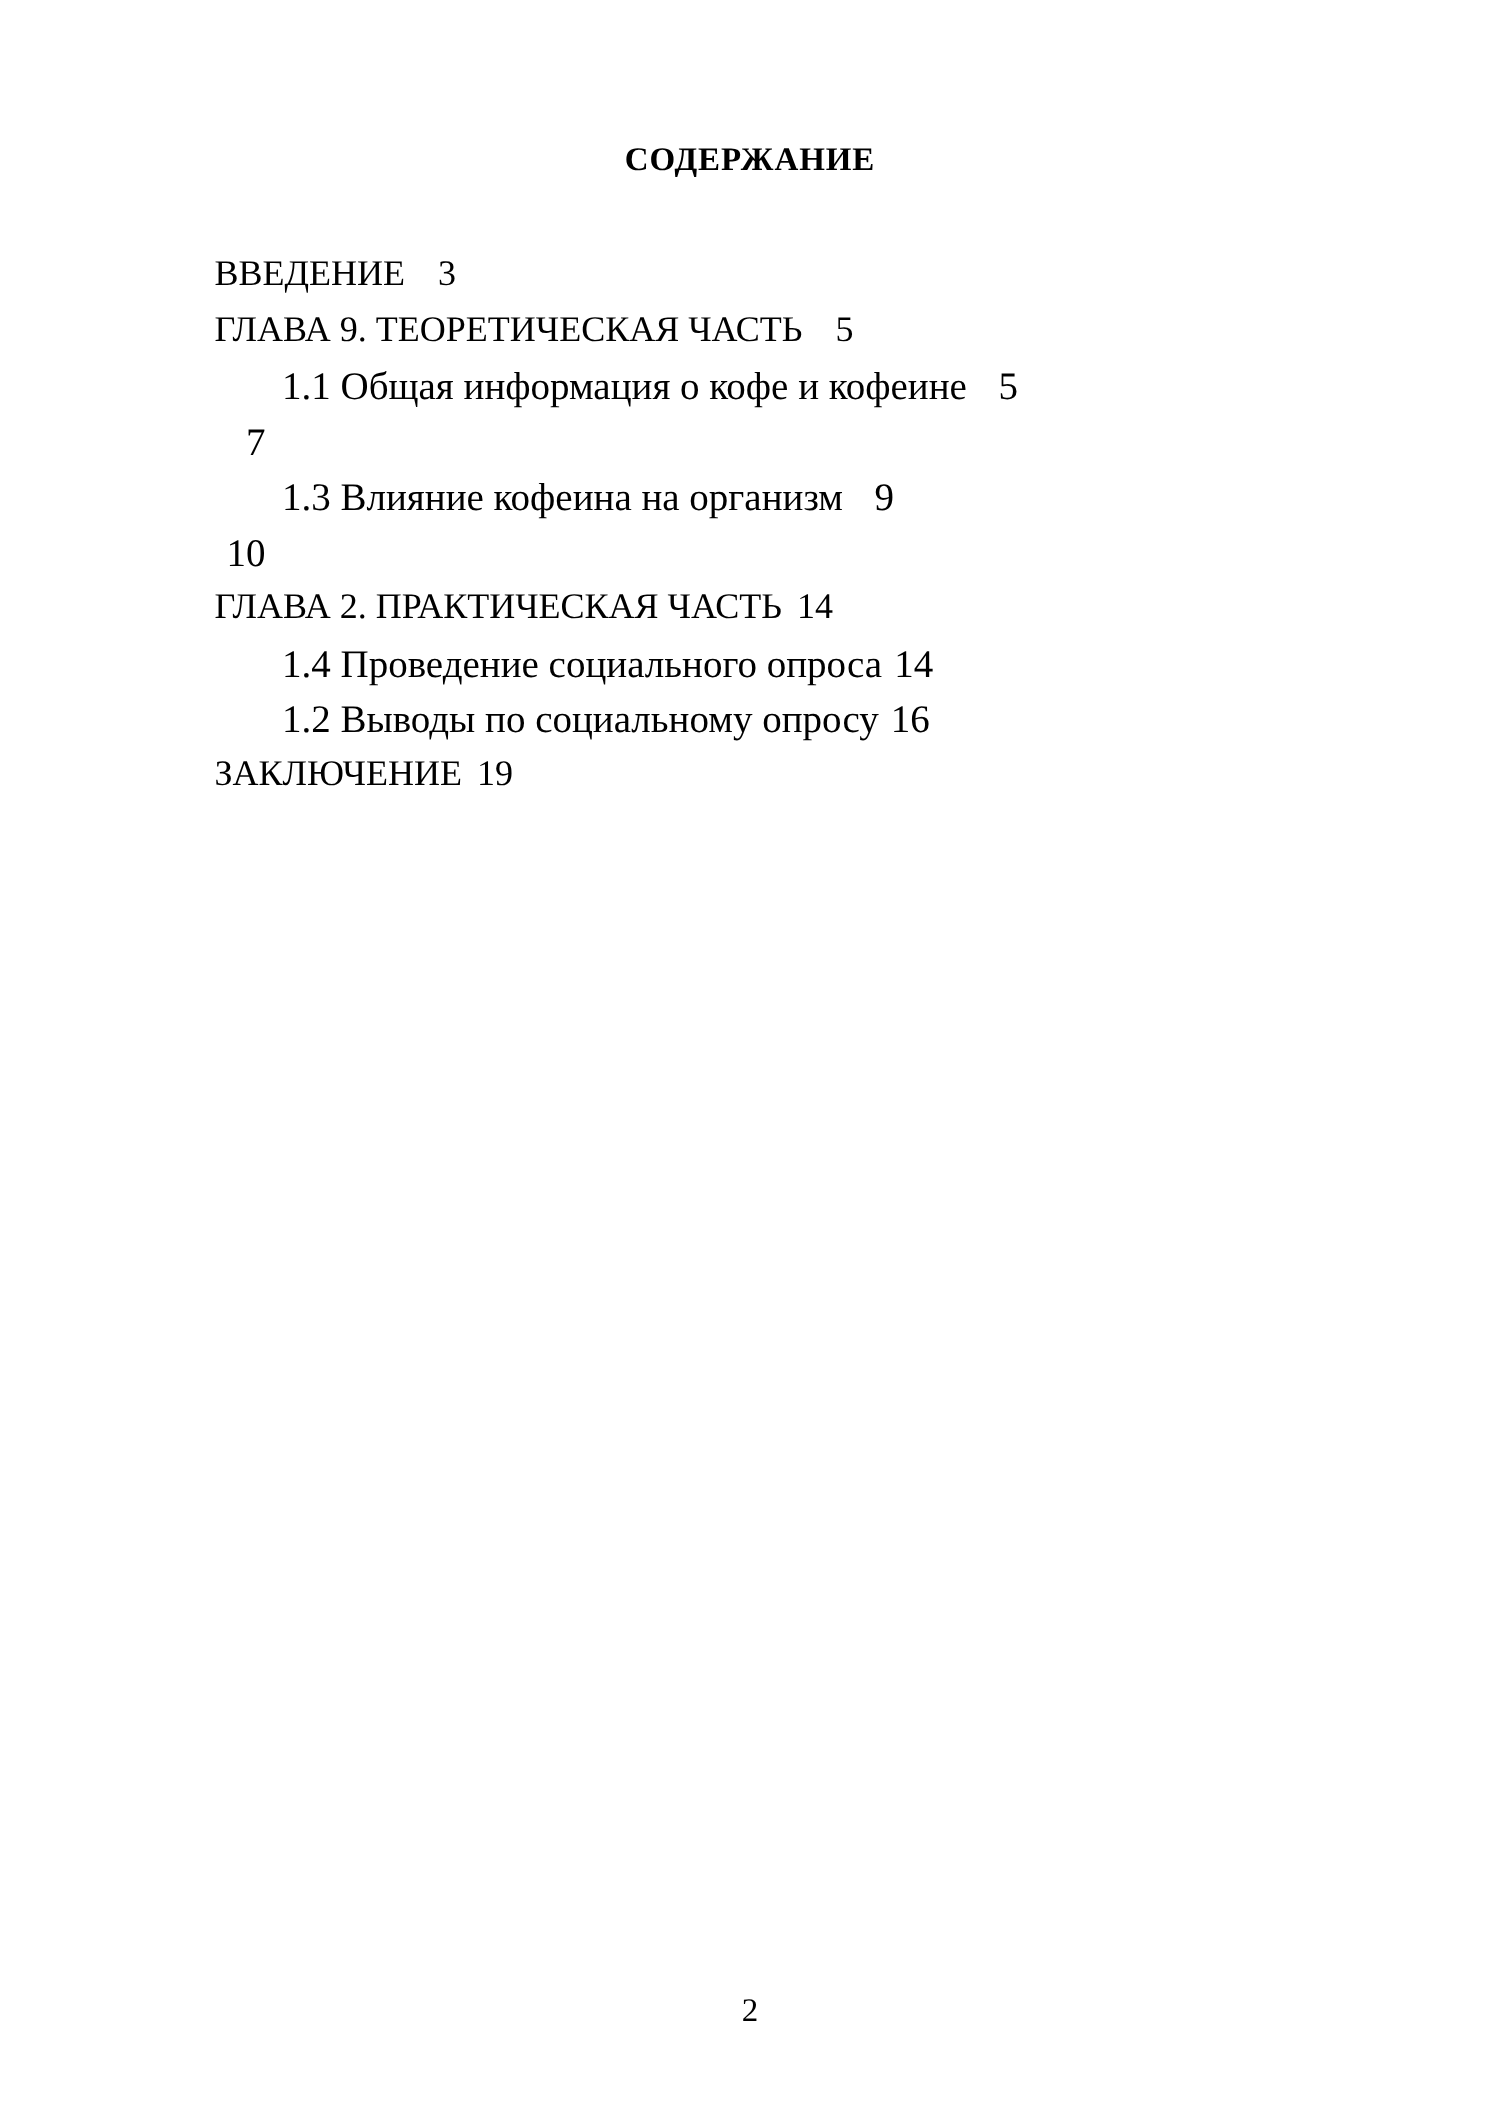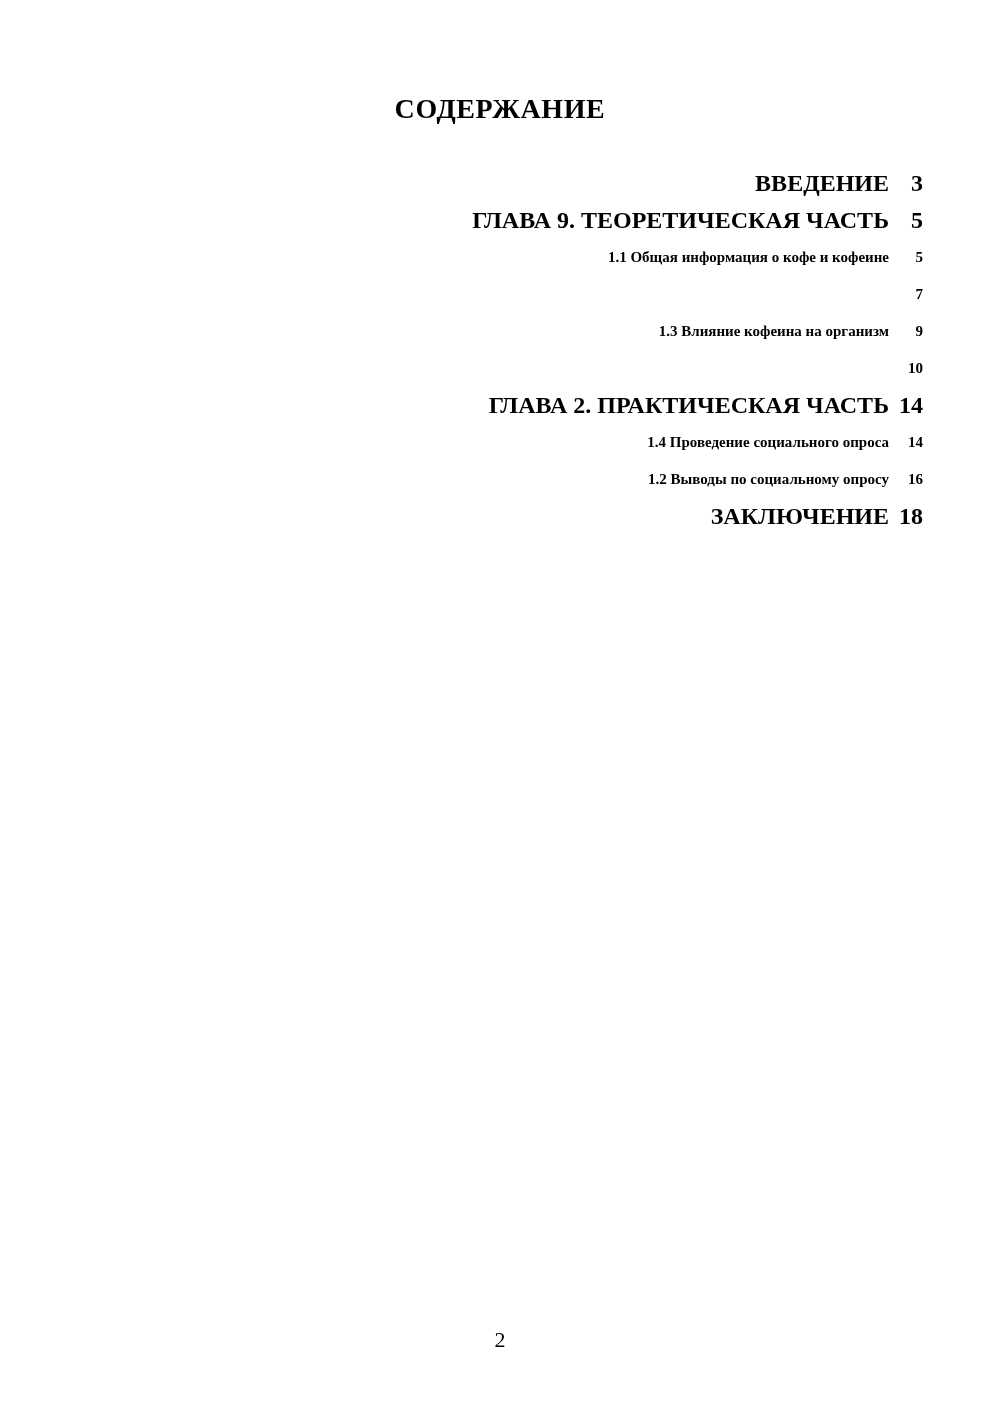--- a/index.html
+++ b/index.html
@@ -22,55 +22,54 @@
     width: 1000px;
     height: 1414px;
     background: #ffffff;
   }
   .doc-title {
     position: absolute;
     top: 93px;
     left: 0;
     width: 1000px;
     text-align: center;
-    font-size: 28px;
+    font-size: 22px;
     font-weight: bold;
     letter-spacing: 0.6px;
     font-family: "Liberation Serif", "DejaVu Serif", serif;
   }
   .toc {
     position: absolute;
     top: 165px;
     left: 143px;
     width: 780px;
   }
   .toc-row {
     display: flex;
     align-items: baseline;
-    justify-content: flex-end;
+    justify-content: flex-start;
     font-size: 24px;
     line-height: 37px;
     white-space: nowrap;
-    font-weight: bold;
   }
   .toc-row .label {
     text-align: left;
   }
   .toc-row .page-num {
     text-align: right;
     min-width: 34px;
   }
   .level-1 .label {
     padding-left: 0px;
   }
   .level-2 .label {
     padding-left: 45px;
   }
   .level-2 {
-    font-size: 15px;
+    font-size: 26px;
   }
   .page-footer {
     position: absolute;
     top: 1327px;
     left: 0;
     width: 1000px;
     text-align: center;
     font-size: 22px;
   }
 </style>
@@ -121,21 +120,21 @@
       <span class="page-num">14</span>
     </div>
 
     <div class="toc-row level-2">
       <span class="label">1.2 Выводы по социальному опросу</span>
       <span class="page-num">16</span>
     </div>
 
     <div class="toc-row level-1">
       <span class="label">ЗАКЛЮЧЕНИЕ</span>
-      <span class="page-num">18</span>
+      <span class="page-num">19</span>
     </div>
 
 
   </div>
 
   <div class="page-footer">2</div>
 
 </div>
 
 </body></html>

